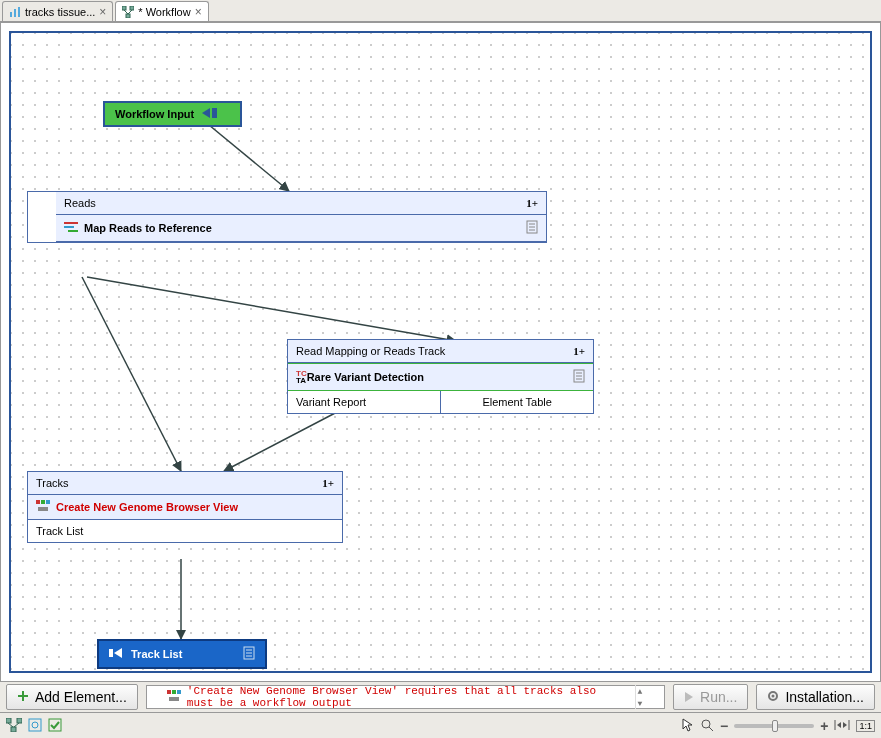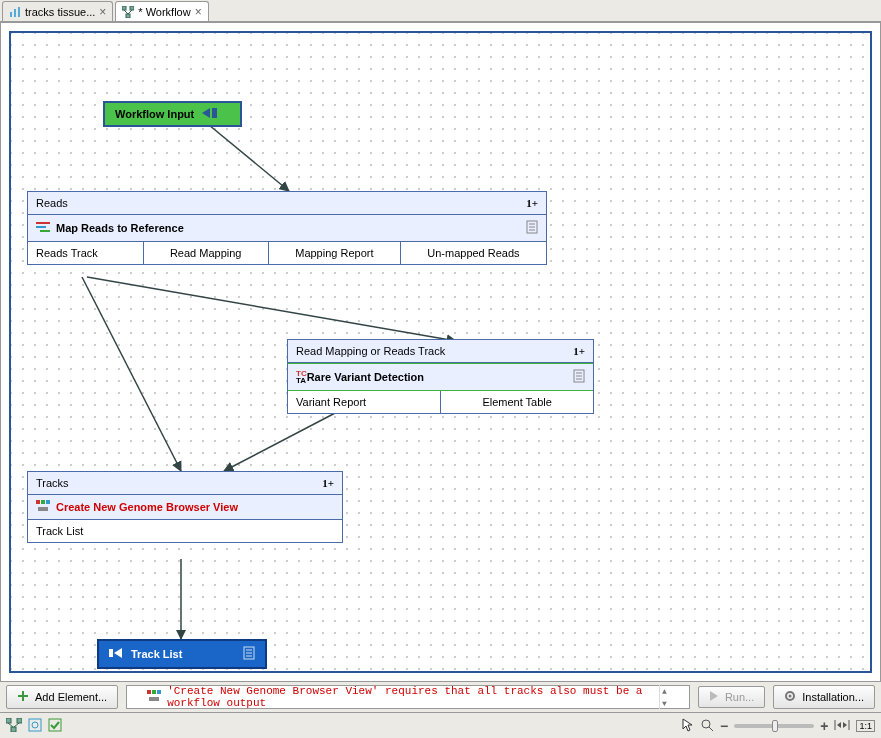--- a/index.html
+++ b/index.html
@@ -26,21 +26,21 @@
   .outcell:last-child { border-right:none; }
   .oneplus { font-family: Georgia, serif; font-weight:bold; }
 
   .green-node { position:absolute; background:#4bc24a; border:2px solid #2a5599; padding:4px 10px; font-weight:bold; display:flex; align-items:center; gap:8px; color:#000;}
   .blue-node { position:absolute; background:#1a66c8; border:2px solid #0d3a80; padding:5px 10px; font-weight:bold; color:#fff; display:flex; align-items:center; justify-content:space-between; }
 
   .red-text { color:#d00000; font-weight:bold; }
   .plain-row { padding:5px 8px; background:#fff; }
 
   .bottombar { position:absolute; left:0; right:0; bottom:26px; height:30px; display:flex; gap:8px; padding:0 6px; align-items:center; }
-  .btn { background:linear-gradient(#fdfdfd,#e5e5e5); border:1px solid #999; border-radius:2px; padding:4px 10px; display:flex; align-items:center; gap:6px; font-size:11px; cursor:pointer; }
+  .btn { background:linear-gradient(#fdfdfd,#e5e5e5); border:1px solid #999; border-radius:2px; padding:4px 10px; display:flex; align-items:center; gap:6px; font-size:14px; cursor:pointer; }
   .btn.disabled { color:#999; }
   .msgbox { flex:1; background:#fff; border:1px solid #999; height:24px; display:flex; align-items:center; padding:0 20px; gap:6px; position:relative;font-family:Liberation Mono, monospace; }
   .scroller { height:24px; width:12px; display:flex; flex-direction:column; border-left:1px solid #ddd; }
   .scroller div { flex:1; display:flex; align-items:center; justify-content:center; font-size:8px; color:#777; cursor:pointer; }
 
   .statusbar { position:absolute; left:0; right:0; bottom:0; height:26px; border-top:1px solid #999; display:flex; align-items:center; padding:0 6px; justify-content:space-between; background:#eceae5;}
   .status-left { display:flex; gap:6px; align-items:center; }
   .status-right { display:flex; gap:6px; align-items:center; }
   .slider { width:80px; height:4px; background:#bbb; position:relative; border-radius:2px; }
   .slider-thumb { position:absolute; top:-4px; left:38px; width:6px; height:12px; background:#eee; border:1px solid #888; border-radius:2px; }
@@ -104,21 +104,21 @@
       <div class="green-node" style="left:94px; top:70px; width:139px;">
         <span>Workflow Input</span>
         <span>
           <svg width="16" height="12" viewBox="0 0 16 12">
               <rect x="10" y="1" width="5" height="10" fill="#2a5599"></rect>
               <path d="M0 6 L8 1 L8 11 Z" fill="#2a5599"></path>
             </svg>
         </span>
       </div>
 
-      <div class="node" style="left:18px; top:160px; width:520px;">
+      <div class="node" style="left:18px; top:160px; width:520px;padding-left:28px;">
         <div class="bluehead">
           <span>Reads</span>
           <span class="oneplus">1+</span>
         </div>
         <div class="title">
           <span class="row" style="gap:6px">
             <span>
               <svg width="14" height="12" viewBox="0 0 14 12">
                   <line x1="0" y1="2" x2="14" y2="2" stroke="#c33" stroke-width="2"></line>
                   <line x1="0" y1="6" x2="10" y2="6" stroke="#39c" stroke-width="2"></line>
@@ -128,26 +128,20 @@
             <span>Map Reads to Reference</span>
           </span>
           <span>
             <svg width="12" height="14" viewBox="0 0 12 14">
                 <rect x="1" y="1" width="10" height="12" fill="none" stroke="#888"></rect>
                 <line x1="3" y1="4" x2="9" y2="4" stroke="#888"></line>
                 <line x1="3" y1="7" x2="9" y2="7" stroke="#888"></line>
                 <line x1="3" y1="10" x2="9" y2="10" stroke="#888"></line>
               </svg>
           </span>
-        </div>
-        <div class="outrow" style="border-top:0;">
-          <div class="outcell">Reads Track</div>
-          <div class="outcell">Read Mapping</div>
-          <div class="outcell">Mapping Report</div>
-          <div class="outcell">Un-mapped Reads</div>
         </div>
       </div>
 
       <div class="node" style="left:278px; top:308px; width:307px;">
         <div class="bluehead">
           <span>Read Mapping or Reads Track</span>
           <span class="oneplus">1+</span>
         </div>
         <div class="title rvd-title">
           <span class="row" style="">

